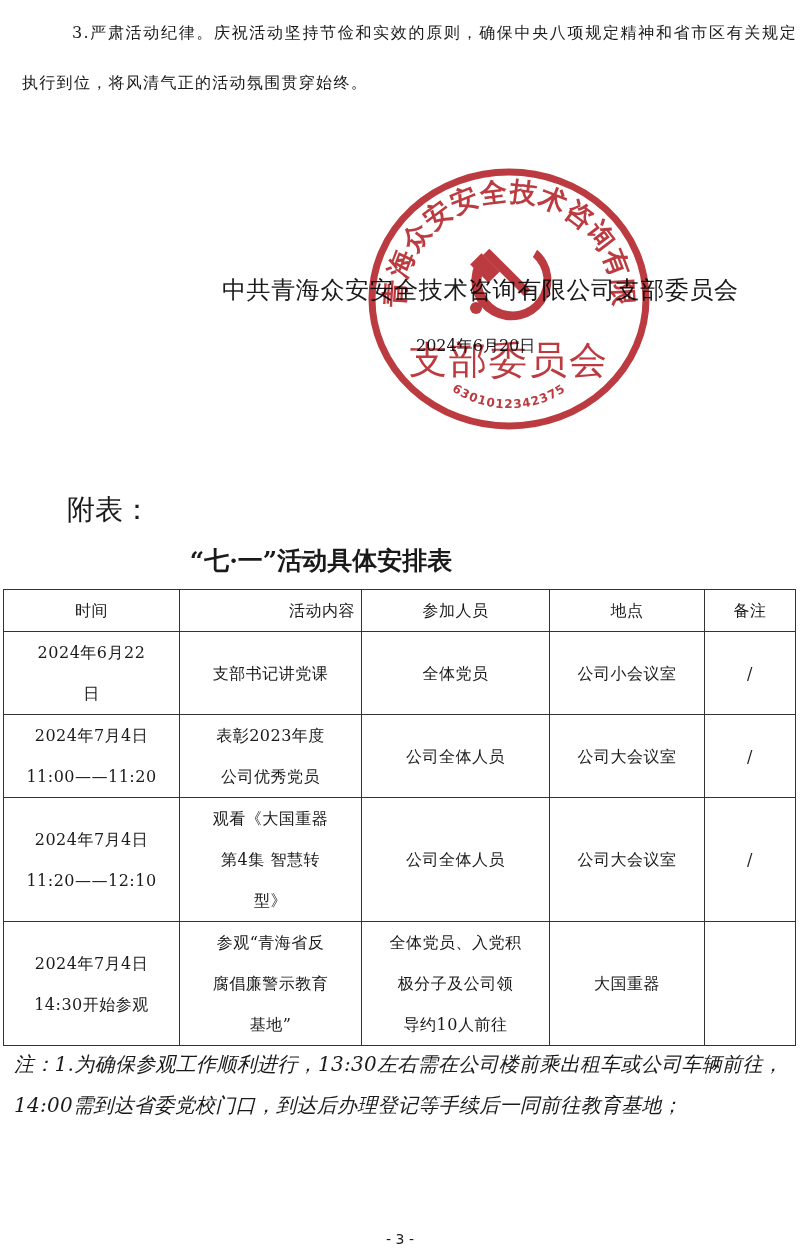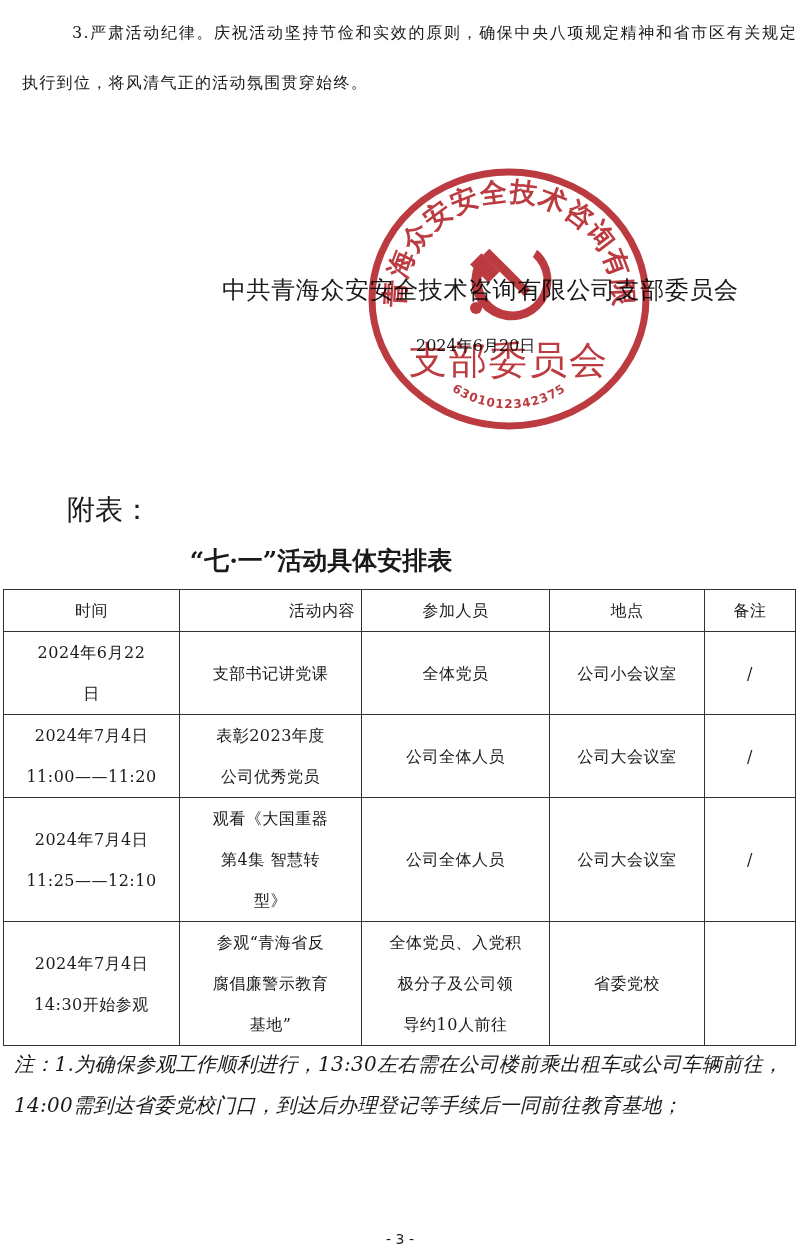--- a/index.html
+++ b/index.html
@@ -129,21 +129,21 @@
         </td>
     <td>
           <div>公司全体人员</div>
         </td>
     <td>公司大会议室</td>
     <td>/</td>
   </tr>
   <tr style="height:123px">
     <td>
           <div>2024年7月4日</div>
-          <div>11:25——12:10</div>
+          <div>11:20——12:10</div>
         </td>
     <td>
           <div>观看《大国重器</div>
           <div>第4集 智慧转</div>
           <div>型》</div>
         </td>
     <td>
           <div>公司全体人员</div>
         </td>
     <td>公司大会议室</td>
@@ -157,21 +157,21 @@
     <td>
           <div>参观“青海省反</div>
           <div>腐倡廉警示教育</div>
           <div>基地”</div>
         </td>
     <td>
           <div>全体党员、入党积</div>
           <div>极分子及公司领</div>
           <div>导约10人前往</div>
         </td>
-    <td>省委党校</td>
+    <td>大国重器</td>
     <td></td>
   </tr>
 </tbody>
   </table>
 
 <div class="note">
   <div>注：1.为确保参观工作顺利进行，13:30左右需在公司楼前乘出租车或公司车辆前往，14:00需到达省委党校门口，到达后办理登记等手续后一同前往教育基地；</div>
 </div>
 
 <div class="page-num">- 3 -</div>

